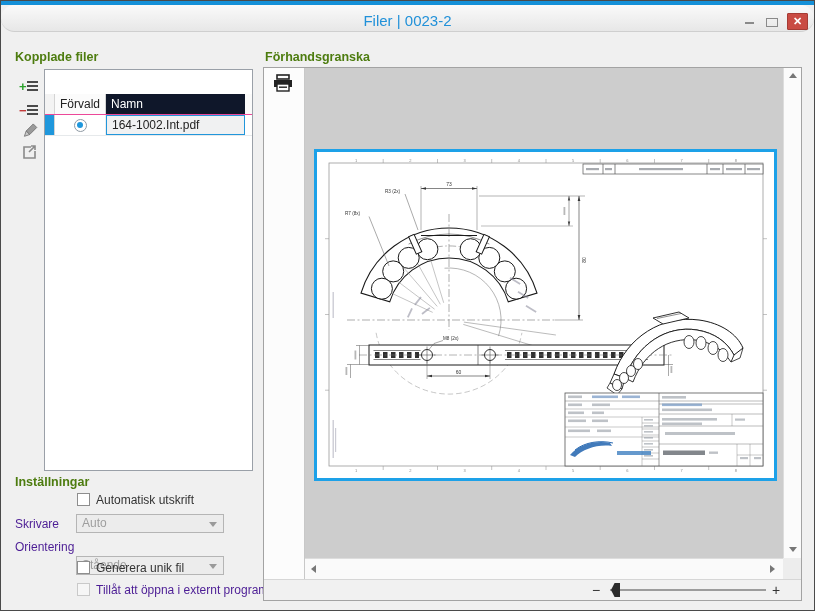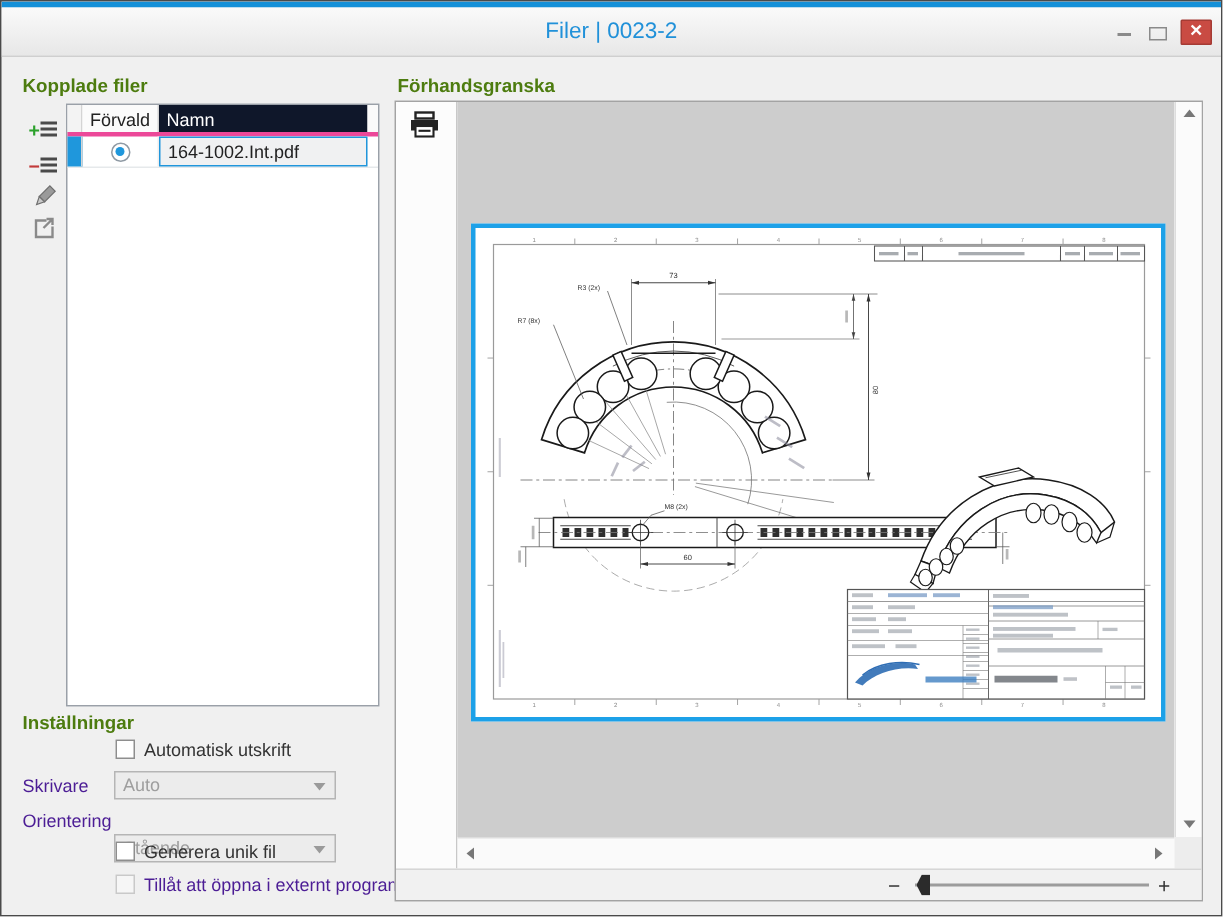--- a/index.html
+++ b/index.html
@@ -1,35 +1,35 @@
 <!DOCTYPE html>
 <html><head>
 <meta charset="utf-8">
 <style>
   html,body{margin:0;padding:0;background:#d8d8d8;font-family:"Liberation Sans",sans-serif;}
   *{box-sizing:border-box;}
   #win{position:relative;width:815px;height:611px;background:#f0f0f0;border:1px solid #4a4a4a;overflow:hidden;}
   .abs{position:absolute;}
   
   #topstrip{left:0;top:0;width:100%;height:4px;background:#1590d8;}
-  #titlebar{left:0;top:4px;width:100%;height:33px;background:linear-gradient(#fafafa,#e7e7e7);border-bottom:1px solid #cfcfcf;}
+  #titlebar{left:0;top:4px;width:100%;height:27px;background:linear-gradient(#fafafa,#e7e7e7);border-bottom:1px solid #cfcfcf;border-radius:14px;}
   #title{width:100%;text-align:center;line-height:32px;font-size:15px;color:#2191d9;}
   #btn-min{left:744px;top:21px;width:9px;height:2px;background:#8a8a8a;}
   #btn-max{left:765px;top:17px;width:12px;height:9px;border:1px solid #8a8a8a;background:transparent;}
   #btn-close{left:786px;top:12px;width:21px;height:17px;background:#c94b43;border:1px solid #a53b34;color:#fff;
              font-size:11px;font-weight:bold;text-align:center;line-height:15px;border-radius:1px;}
   
   .sect{font-size:12.5px;font-weight:bold;color:#4d7c0f;}
   
   .tbi{left:18px;width:20px;height:16px;}
   .lines i{display:block;height:2px;background:#4a4a4a;margin:2px 0 0 8px;width:11px;}
   .plusminus{position:absolute;left:0;top:2px;font-size:13px;font-weight:bold;line-height:11px;}
   
   #grid{left:43px;top:68px;width:209px;height:402px;background:#fff;border:1px solid #9aa0a8;}
-  #grid-header{display:flex;height:21px;border-bottom:3px solid #ec4899;}
+  #grid-header{display:flex;height:21px;border-bottom:1px solid #ec4899;margin-top:24px;}
   .hc-gutter{width:10px;background:#f3f3f3;border-right:1px solid #d4d4d4;}
   .hc-default{width:51px;background:#fbfbfb;border-right:1px solid #d4d4d4;font-size:12px;color:#222;text-align:center;line-height:20px;}
   .hc-name{width:139px;background:#0f172a;color:#fff;font-size:12px;line-height:20px;padding-left:5px;}
   .hc-rest{flex:1;background:#fafafa;}
   .grow{display:flex;height:21px;border-bottom:1px solid #e6e9eb;}
   .rc-gutter{width:10px;background:#1f97dc;border-right:1px solid #d4d4d4;}
   .rc-default{width:51px;display:flex;align-items:center;justify-content:center;border-right:1px solid #eee;}
   .radio{width:13px;height:13px;border:1px solid #8f9aa4;border-radius:50%;background:#fff;position:relative;}
   .radio::after{content:"";position:absolute;left:2.5px;top:2.5px;width:6px;height:6px;border-radius:50%;background:#1f97dc;}
   .rc-name{width:139px;padding:0;}

